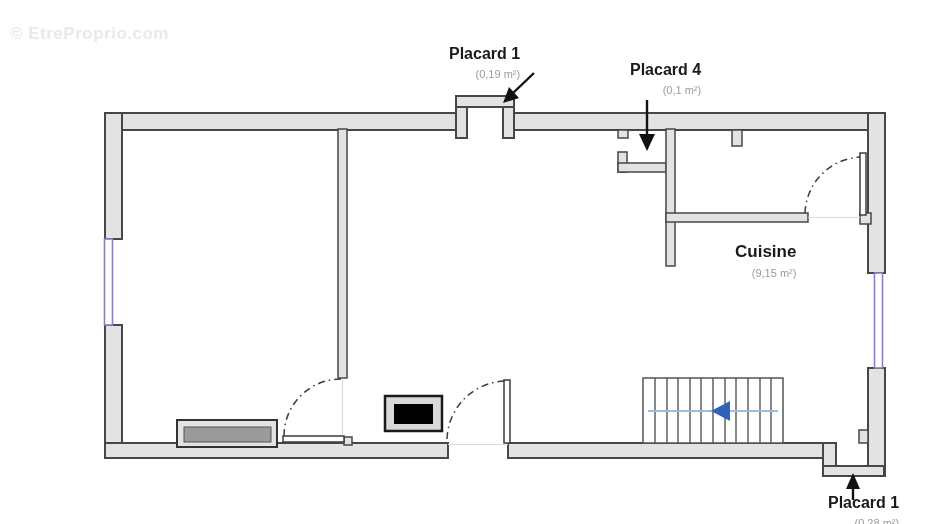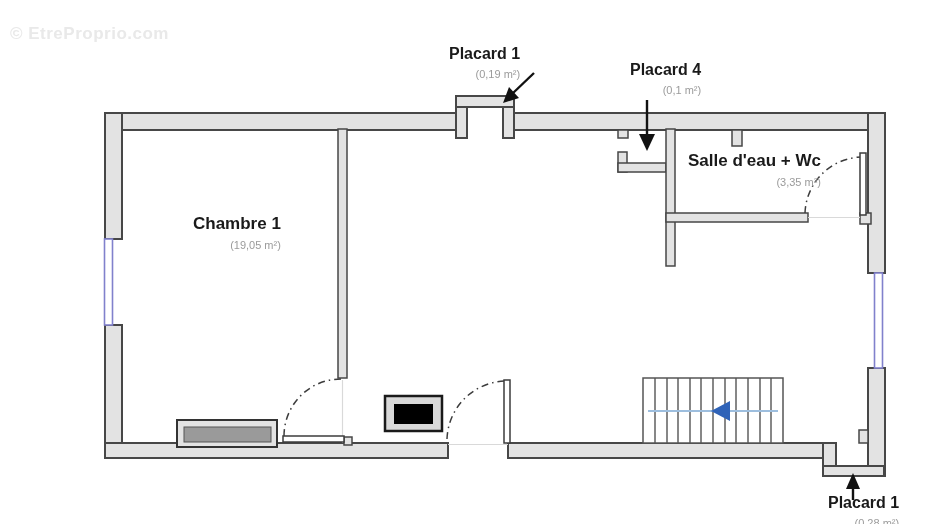--- a/index.html
+++ b/index.html
@@ -117,31 +117,27 @@
     <g>
       <line class="ann-line" x1="534" y1="73" x2="512" y2="94"></line>
       <polygon class="ann-head" points="503,103 519,98 509,87"></polygon>
       <line class="ann-line" x1="647" y1="100" x2="647" y2="137"></line>
       <polygon class="ann-head" points="647,151 639,134 655,134"></polygon>
       <line class="ann-line" x1="853" y1="500" x2="853" y2="487"></line>
       <polygon class="ann-head" points="853,473 846,489 860,489"></polygon>
     </g>
   </svg>
 
-  <div class="room-label" style="left:193px;top:214px;">
-    <span class="rname">Chambre 1</span>
-    <span class="rarea">(19,05 m²)</span>
-  </div>
 
 
-  <div class="room-label" style="left:688px;top:151px;">
-    <span class="rname">Salle d'eau + Wc</span>
-    <span class="rarea">(3,35 m²)</span>
+
+  <div class="room-label" style="left:735px;top:242px;">
+    <span class="rname">Cuisine</span>
+    <span class="rarea">(9,15 m²)</span>
   </div>
-
 
   <div class="room-label plc" style="left:449px;top:44px;">
     <span class="rname">Placard 1</span>
     <span class="rarea">(0,19 m²)</span>
   </div>
 
   <div class="room-label plc" style="left:630px;top:60px;">
     <span class="rname">Placard 4</span>
     <span class="rarea">(0,1 m²)</span>
   </div>

